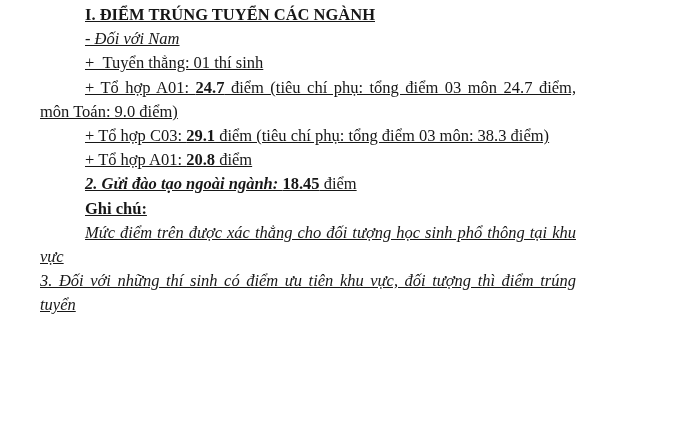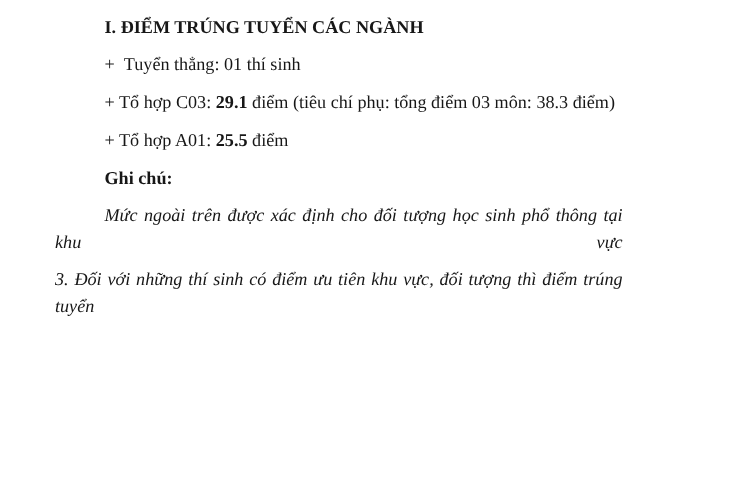--- a/index.html
+++ b/index.html
@@ -11,47 +11,51 @@
     font-family: "Liberation Serif", serif;
     overflow: hidden;
   }
   .page {
     box-sizing: content-box;
     padding: 3px 0 0 40px;
     width: 536px;
     font-size: 16.5px;
     line-height: 24.2px;
   }
-  .ln { margin: 10px; text-align: left; white-space: normal; }
+  .ln { margin: 0; text-align: left; white-space: normal; text-decoration: underline; }
   .ind { text-indent: 45px; }
   .b { font-weight: bold; }
   .i { font-style: italic; }
   
   .jst { text-align: justify; text-align-last: justify; }
 </style>
 </head>
 <body>
 
 <div class="page">
 
   <p class="ln ind b">I. ĐIỂM TRÚNG TUYỂN CÁC NGÀNH</p>
 
 
+  <p class="ln ind i">- Đối với Nam</p>
 
   <p class="ln ind">+ &nbsp;Tuyển thẳng: 01 thí sinh</p>
 
+  <p class="ln ind jst"><span>+ Tổ hợp A01: </span><span class="b">24.7</span><span> điểm (tiêu chí phụ: tổng điểm 03 môn 24.7 điểm,</span></p>
 
+  <p class="ln">môn Toán: 9.0 điểm)</p>
 
   <p class="ln ind"><span>+ Tổ hợp C03: </span><span class="b">29.1</span><span> điểm (tiêu chí phụ: tổng điểm 03 môn: 38.3 điểm)</span></p>
 
 
 
-  <p class="ln ind"><span>+ Tổ hợp A01: </span><span class="b">25.5</span><span> điểm</span></p>
+  <p class="ln ind"><span>+ Tổ hợp A01: </span><span class="b">20.8</span><span> điểm</span></p>
 
 
 
+  <p class="ln ind"><span class="b i">2. Gửi đào tạo ngoài ngành: </span><span class="b">18.45</span><span> điểm</span></p>
 
   <p class="ln ind b">Ghi chú:</p>
 
-  <p class="ln ind i jst">Mức ngoài trên được xác định cho đối tượng học sinh phổ thông tại khu vực</p>
+  <p class="ln ind i jst">Mức điểm trên được xác thẳng cho đối tượng học sinh phổ thông tại khu vực</p>
   <p class="ln i jst">3. Đối với những thí sinh có điểm ưu tiên khu vực, đối tượng thì điểm trúng tuyển</p>
 
 </div>
 
 </body></html>

